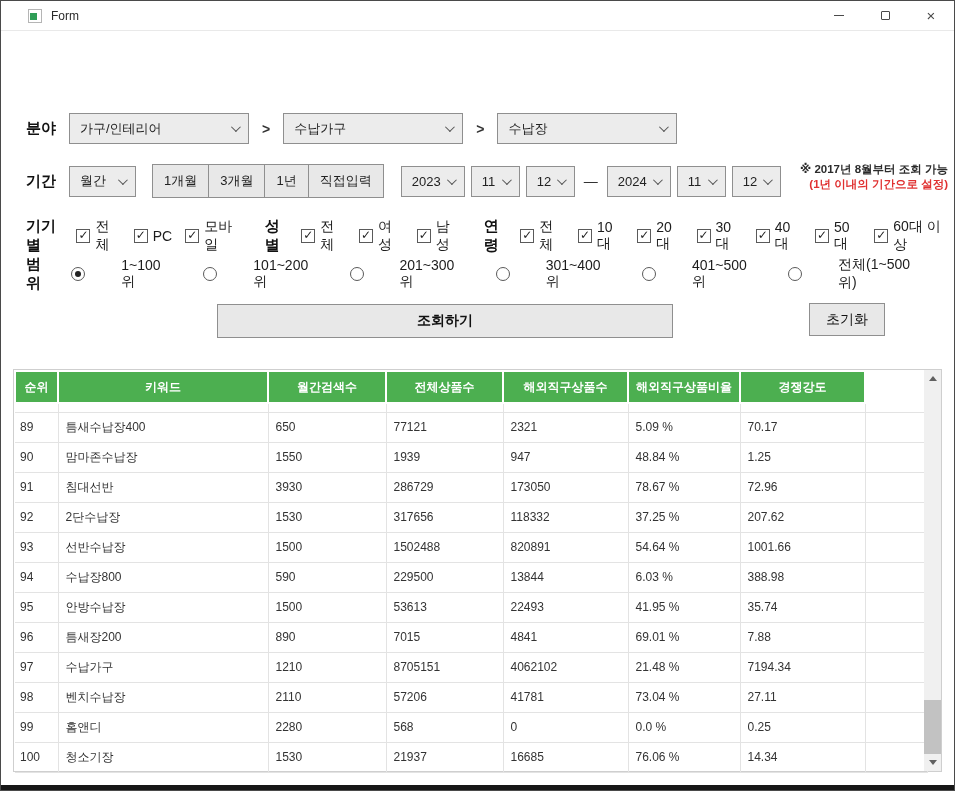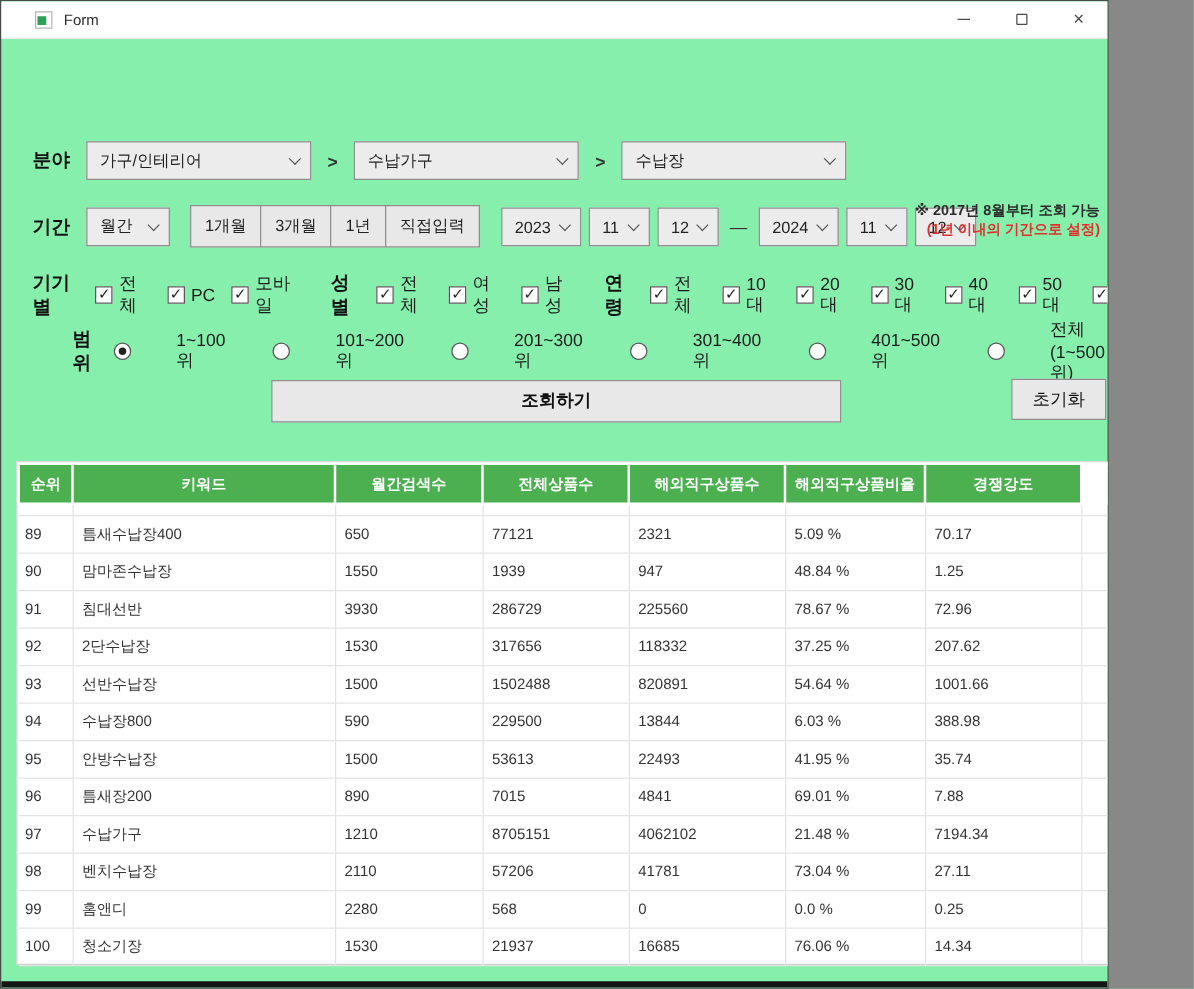--- a/index.html
+++ b/index.html
@@ -1,17 +1,17 @@
 <!DOCTYPE html>
 <html><head>
 <meta charset="utf-8">
 <style>
   * { margin:0; padding:0; box-sizing:border-box; }
   body { font-family:"Liberation Sans","DejaVu Sans",sans-serif; background:#888; }
-  .window { position:relative; width:887px; height:791px; background:#86efac;
+  .window { position:relative; width:955px; height:791px; background:#ffffff;
             border:1px solid #4a4a4a; overflow:hidden; }
 
   
   .titlebar { position:absolute; top:0; left:0; width:100%; height:30px; background:#ffffff;
               display:flex; align-items:center; border-bottom:1px solid #e9e9e9; }
   .app-icon { width:14px; height:14px; margin-left:27px; border:1px solid #b5b5b5; background:#fff; position:relative; }
   .app-icon::after { content:""; position:absolute; left:1px; top:3px; width:7px; height:7px; background:#2f9e57; }
   .title-text { margin-left:9px; font-size:12px; color:#2b2b2b; }
   .win-controls { margin-left:auto; display:flex; height:100%; }
   .win-btn { width:46px; height:100%; display:flex; align-items:center; justify-content:center; cursor:default; }
@@ -55,21 +55,21 @@
   .fgroup { display:flex; align-items:center; }
   .fgroup + .fgroup { margin-left:22px; }
   .fgroup .flabel { margin-right:8px; }
   .check-item { display:flex; align-items:center; margin-right:13px; font-size:14px; color:#1c1c1c; }
   .check-item:last-child { margin-right:0; }
   .checkbox { width:14px; height:14px; border:1px solid #5a5a5a; background:#fff; margin-right:5px;
               position:relative; flex:none; }
   .checkbox.checked::after { content:"✓"; position:absolute; left:1px; top:-2px; font-size:12px; color:#222; }
 
   .row-range { top:254px; }
-  .row-range .flabel { margin-right:18px;margin-left:32px; }
+  .row-range .flabel { margin-right:18px; }
   .radio-item { display:flex; align-items:center; margin-right:38px; font-size:14px; color:#1c1c1c;gap:30px; }
   .radio { width:14px; height:14px; border:1px solid #5a5a5a; border-radius:50%; background:#fff;
            margin-right:6px; position:relative; flex:none; }
   .radio.selected::after { content:""; position:absolute; left:3px; top:3px; width:6px; height:6px;
                            border-radius:50%; background:#222; }
 
   
   .search-btn { position:absolute; left:216px; top:303px; width:456px; height:34px;
                 font-size:14px; font-weight:700; color:#111; }
   .reset-btn { position:absolute; left:808px; top:302px; width:76px; height:33px;
@@ -334,21 +334,21 @@
             <td>947</td>
             <td>48.84 %</td>
             <td>1.25</td>
             <td></td>
         </tr>
         <tr>
           <td class="rank">91</td>
             <td>침대선반</td>
             <td>3930</td>
             <td>286729</td>
-            <td>225560</td>
+            <td>173050</td>
             <td>78.67 %</td>
             <td>72.96</td>
             <td></td>
         </tr>
         <tr>
           <td class="rank">92</td>
             <td>2단수납장</td>
             <td>1530</td>
             <td>317656</td>
             <td>118332</td>

